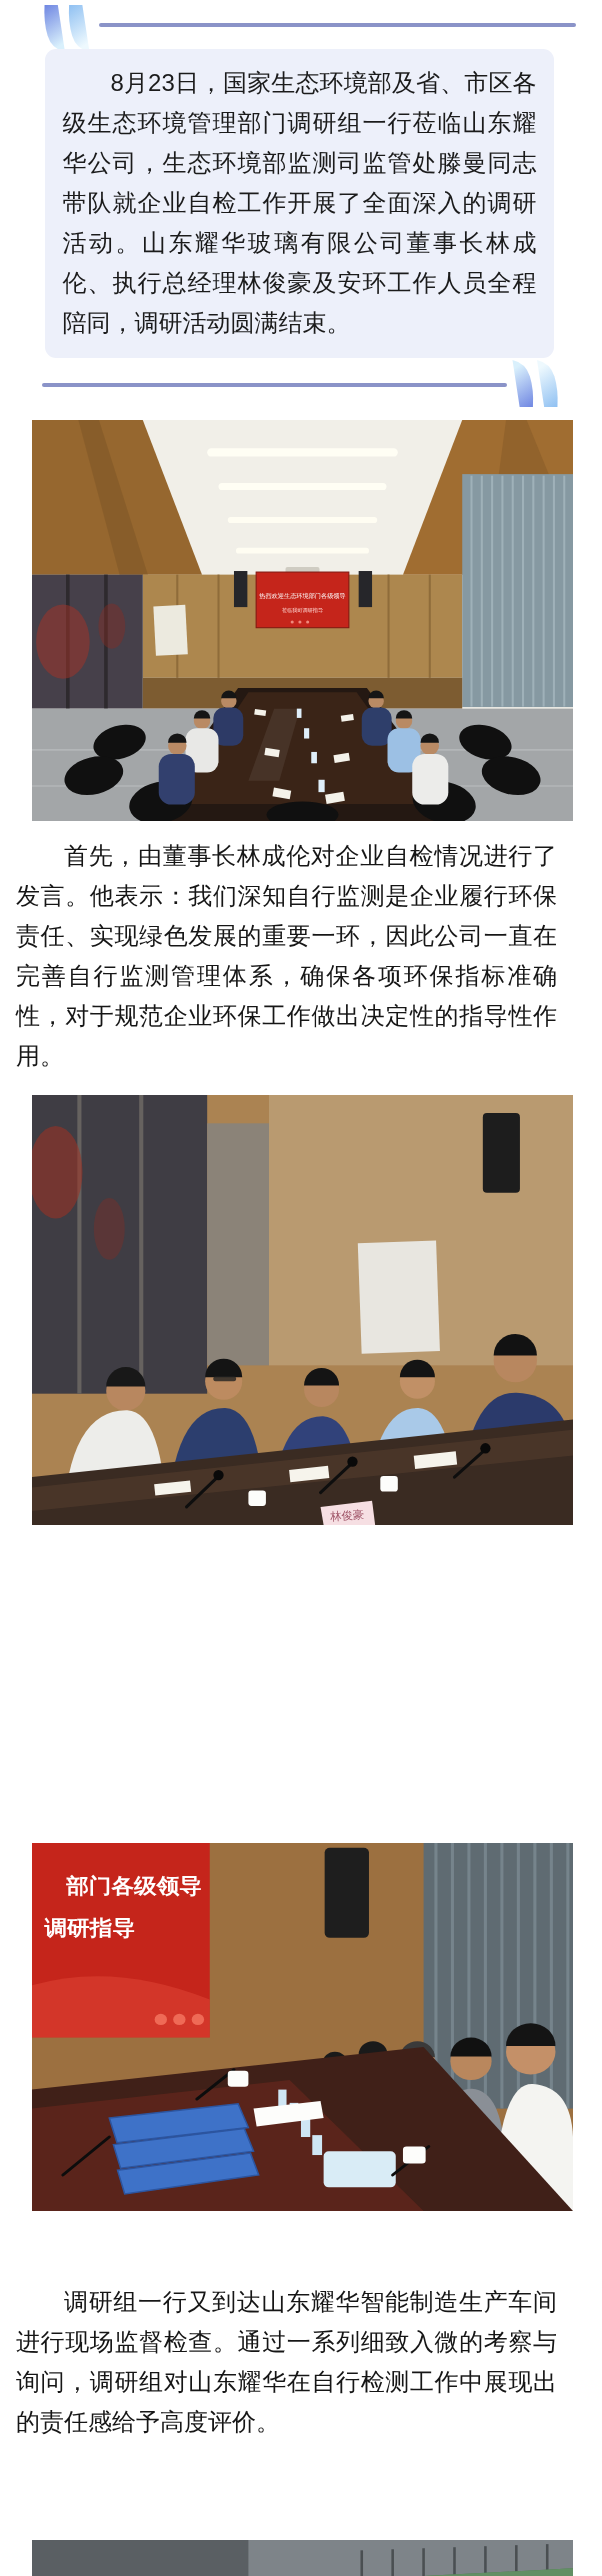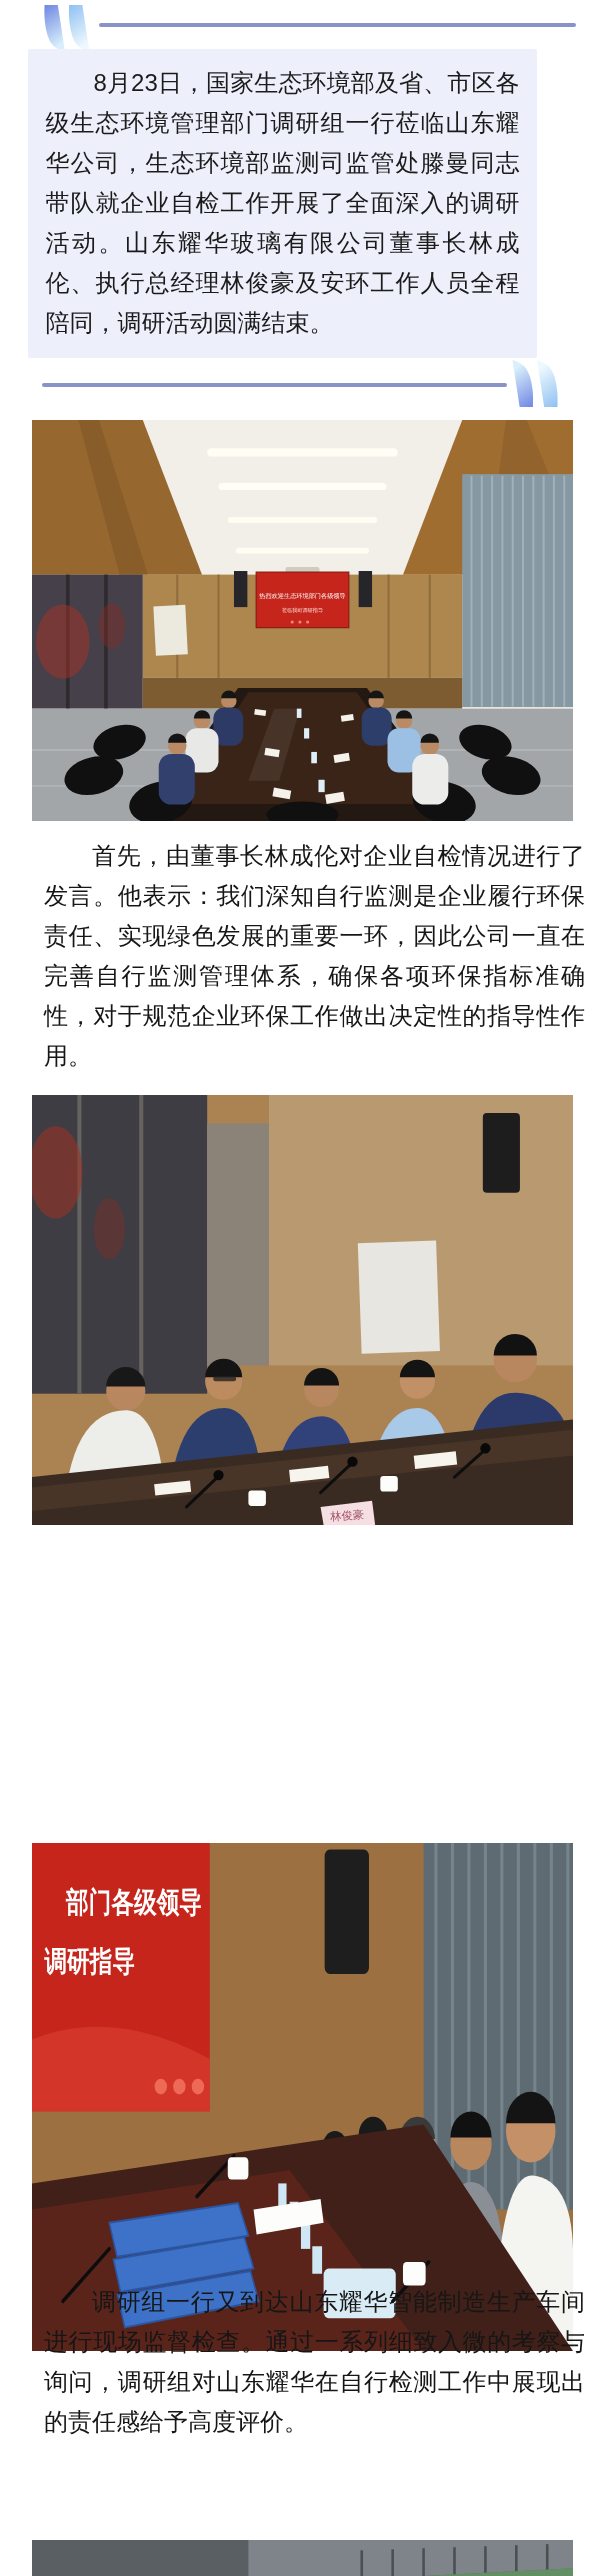--- a/index.html
+++ b/index.html
@@ -3,25 +3,25 @@
 <meta charset="utf-8">
 <style>
   html,body{margin:0;padding:0;background:#fff;}
   .page{position:relative;width:603px;height:3585px;margin:0 auto;background:#fff;overflow:hidden;
         font-family:"Liberation Sans","DejaVu Sans",sans-serif;}
   .abs{position:absolute;}
   
   .q-icon{width:57px;height:47px;}
   .accent-line{height:3.6px;background:#8a93c8;border-radius:2.1px;}
   
-  .intro-card{left:28px;top:49px;width:509px;height:309px;background:#edf0fa;border-radius:2px;
+  .intro-card{left:45px;top:49px;width:509px;height:309px;background:#edf0fa;border-radius:11px;
               box-sizing:border-box;padding:14.4px 17.5px 0 17.5px;}
   .intro-card p{margin:0;font-size:24px;line-height:40px;color:#1b1b1b;text-align:justify;text-indent:2em;}
   
-  .para{left:44px;width:541px;font-size:24px;line-height:40px;color:#161616;text-align:justify;text-indent:2em;margin:0;}
+  .para{left:16px;width:541px;font-size:24px;line-height:40px;color:#161616;text-align:justify;text-indent:2em;margin:0;}
   
   .photo{left:32px;width:541px;overflow:hidden;background:#ddd;}
   .photo svg{display:block;width:100%;height:100%;}
 </style>
 </head>
 <body>
 
 <div class="page">
 
   <svg class="abs q-icon" style="left:37px;top:5.2px;" viewBox="0 0 110 92">
@@ -201,21 +201,21 @@
           <rect x="676" y="740" width="34" height="30" rx="6"></rect>
       </g>
       <g>
         <polygon points="560,800 660,788 666,835 566,835" fill="#f6dfe3"></polygon>
         <text x="612" y="824" font-size="22" fill="#a05568" text-anchor="middle" transform="rotate(-4 612 820)">林俊豪</text>
       </g>
     </svg>
   </figure>
 
 
-  <figure class="abs photo" style="top:1843px;height:508px;margin:0;">
+  <figure class="abs photo" style="top:1843px;height:368px;margin:0;">
     <svg viewBox="0 0 1050 776" preserveAspectRatio="none">
       <rect width="1050" height="776" fill="#9c7040"></rect>
       <rect x="760" y="0" width="290" height="560" fill="#5f6b72"></rect>
       <g stroke="#76848c" stroke-width="6">
         <line x1="784" y1="0" x2="784" y2="560"></line>
           <line x1="816" y1="0" x2="816" y2="560"></line>
         <line x1="848" y1="0" x2="848" y2="560"></line>
           <line x1="880" y1="0" x2="880" y2="560"></line>
         <line x1="912" y1="0" x2="912" y2="560"></line>
           <line x1="944" y1="0" x2="944" y2="560"></line>

